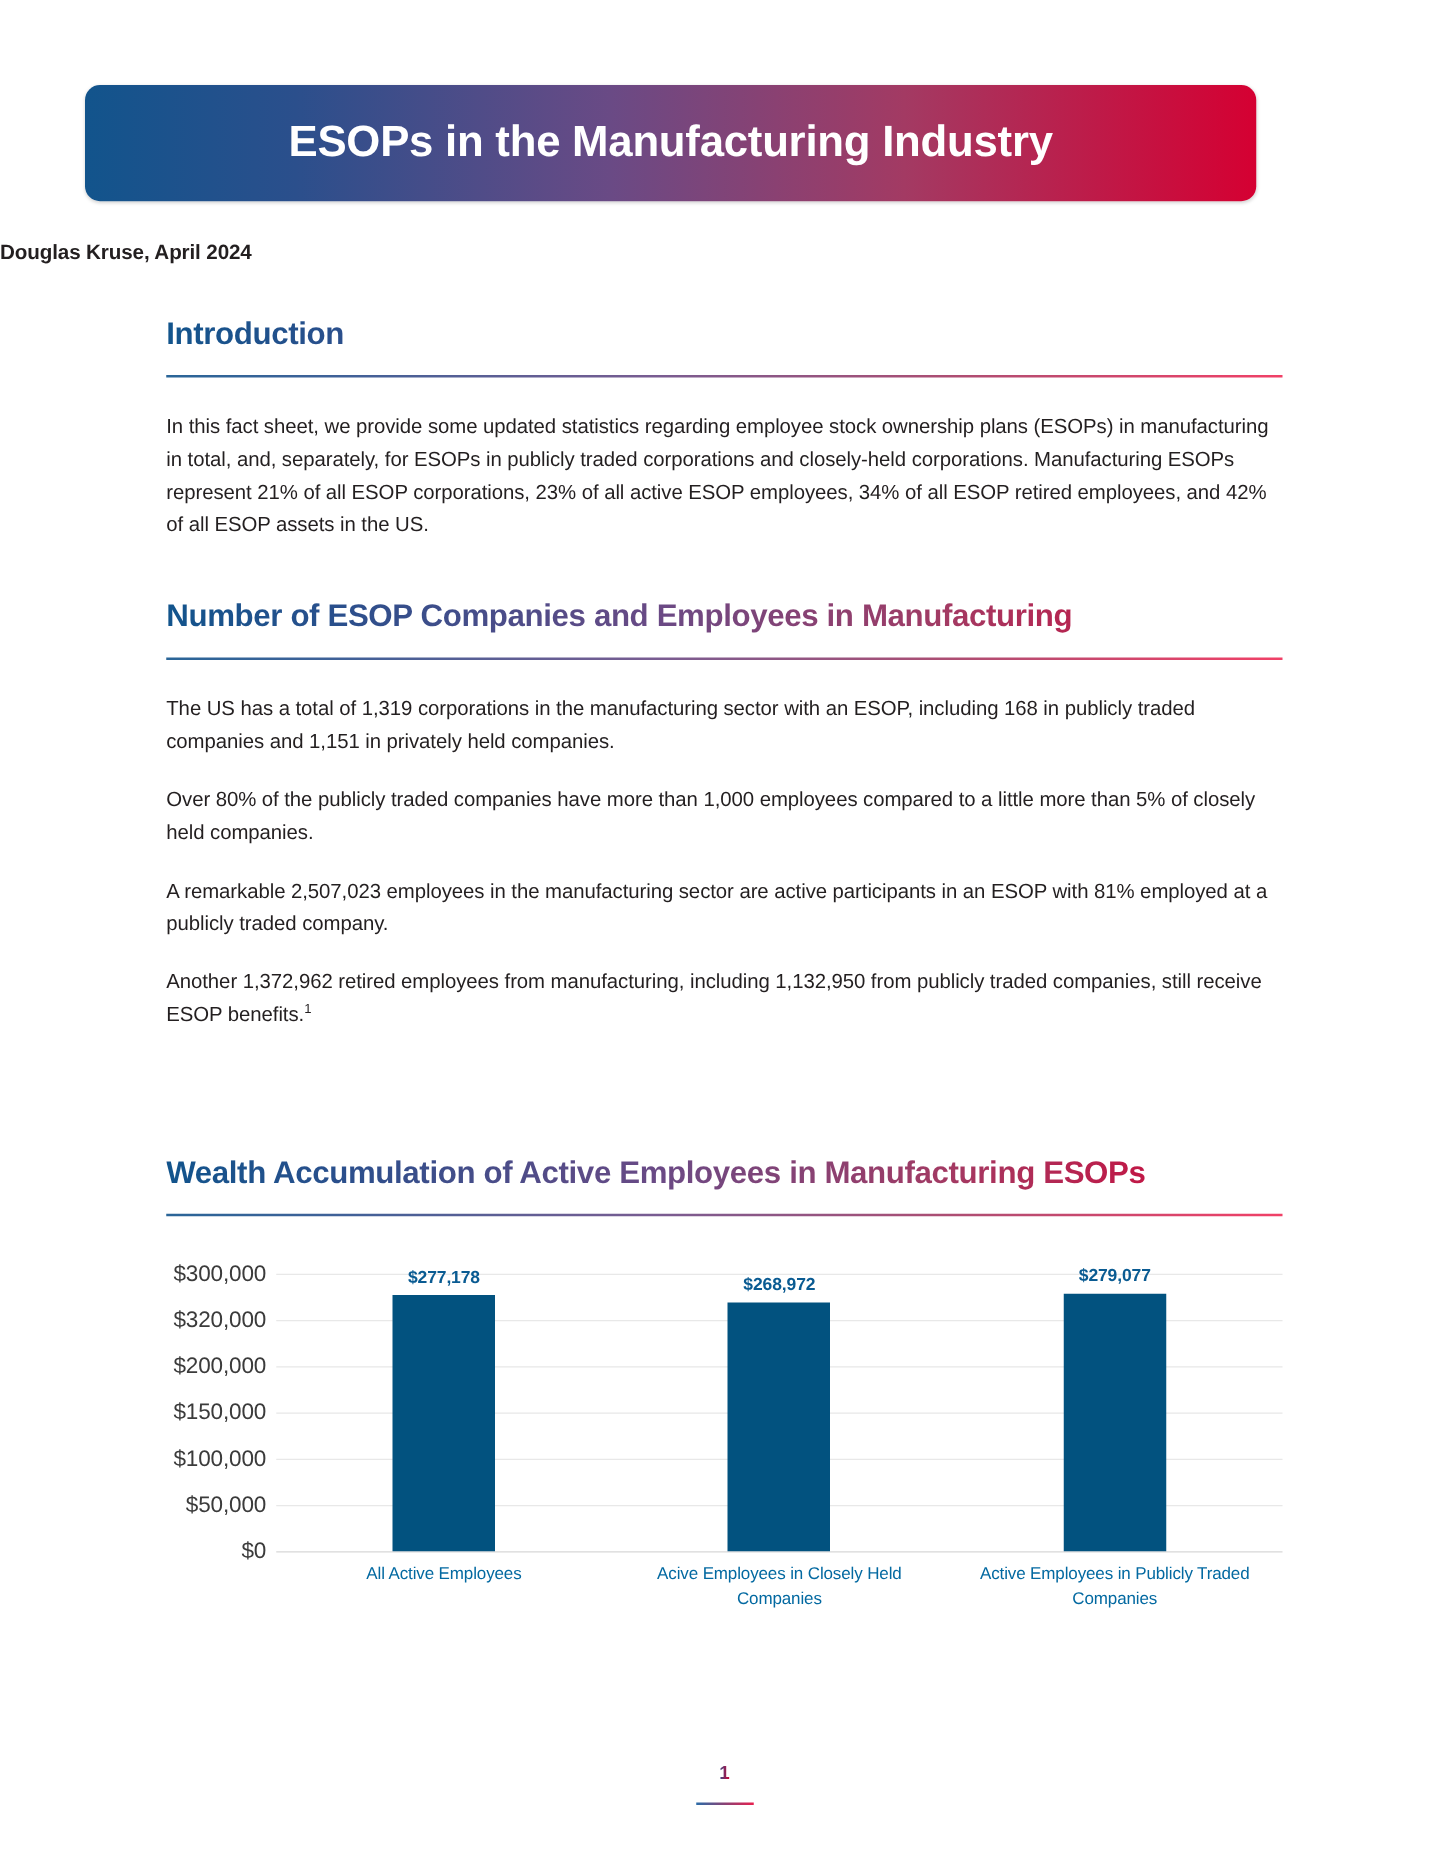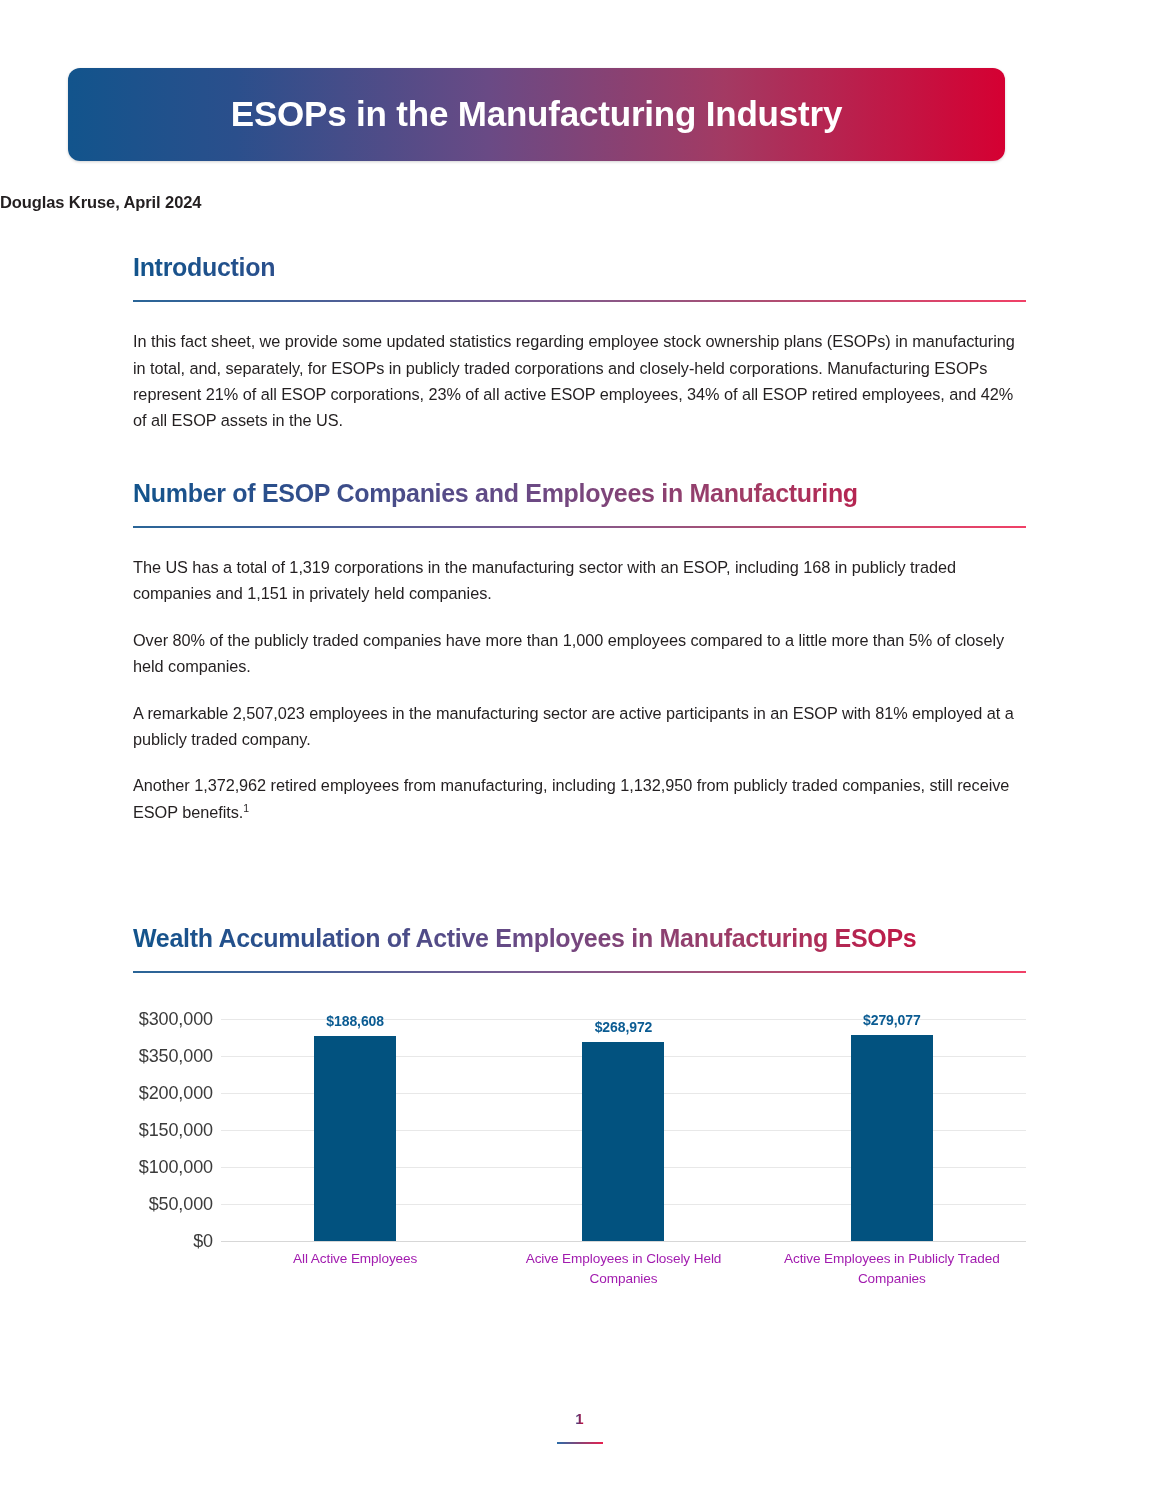--- a/index.html
+++ b/index.html
@@ -192,21 +192,21 @@
     right: 0;
     top: 244px;
     display: flex;
   }
   .cat-slot {
     flex: 1 1 0;
     padding: 0 6px;
     box-sizing: border-box;
     text-align: center;
     font-size: 13.6px;
-    color: #a21caf;
+    color: #0369a1;
     line-height: 1.45;
     letter-spacing: -0.1px;
   }
 
   
   .footer {
     position: absolute;
     left: 0;
     right: 0;
     top: 1410px;
@@ -264,41 +264,41 @@
 
     <div class="section-gap-lg"></div>
 
     <div class="section">
       <h2 class="section-heading">Wealth Accumulation of Active Employees in Manufacturing ESOPs</h2>
       <div class="heading-rule"></div>
 
       <div class="chart-area">
         <div class="ytick-labels">
             <div class="ytick" style="top: 0px;">$300,000</div>
-            <div class="ytick" style="top: 37px;">$350,000</div>
+            <div class="ytick" style="top: 37px;">$320,000</div>
             <div class="ytick" style="top: 74px;">$200,000</div>
             <div class="ytick" style="top: 111px;">$150,000</div>
             <div class="ytick" style="top: 148px;">$100,000</div>
             <div class="ytick" style="top: 185px;">$50,000</div>
             <div class="ytick" style="top: 222px;">$0</div>
           </div>
         <div class="chart-plot">
           <div class="gridlines">
               <div class="gridline" style="top: 0px;"></div>
               <div class="gridline" style="top: 37px;"></div>
               <div class="gridline" style="top: 74px;"></div>
               <div class="gridline" style="top: 111px;"></div>
               <div class="gridline" style="top: 148px;"></div>
               <div class="gridline" style="top: 185px;"></div>
               <div class="gridline baseline" style="top: 222px;"></div>
             </div>
           <div class="bars">
               <div class="bar-slot">
                 <div class="bar" style="height: 205.112px; background: rgb(2, 82, 127);"></div>
-                <div class="bar-label" style="color: rgb(10, 91, 146); bottom: 212.112px;">$188,608</div>
+                <div class="bar-label" style="color: rgb(10, 91, 146); bottom: 212.112px;">$277,178</div>
               </div>
               <div class="bar-slot">
                 <div class="bar" style="height: 199.039px; background: rgb(2, 82, 127);"></div>
                 <div class="bar-label" style="color: rgb(10, 91, 146); bottom: 206.039px;">$268,972</div>
               </div>
               <div class="bar-slot">
                 <div class="bar" style="height: 206.517px; background: rgb(2, 82, 127);"></div>
                 <div class="bar-label" style="color: rgb(10, 91, 146); bottom: 213.517px; text-align: right;">$279,077</div>
               </div>
             </div>

